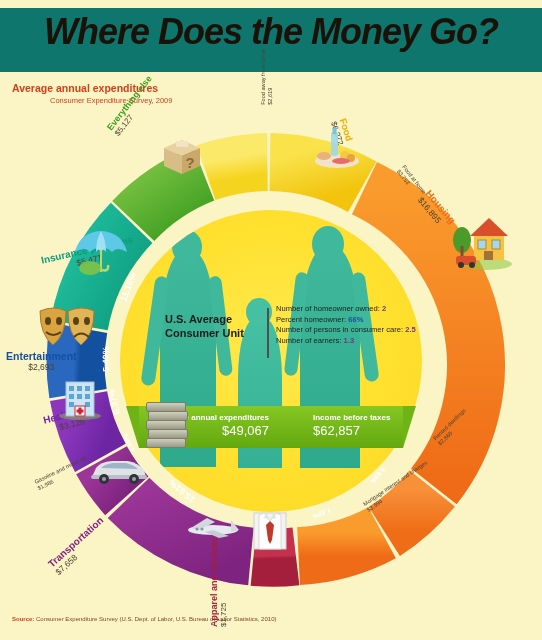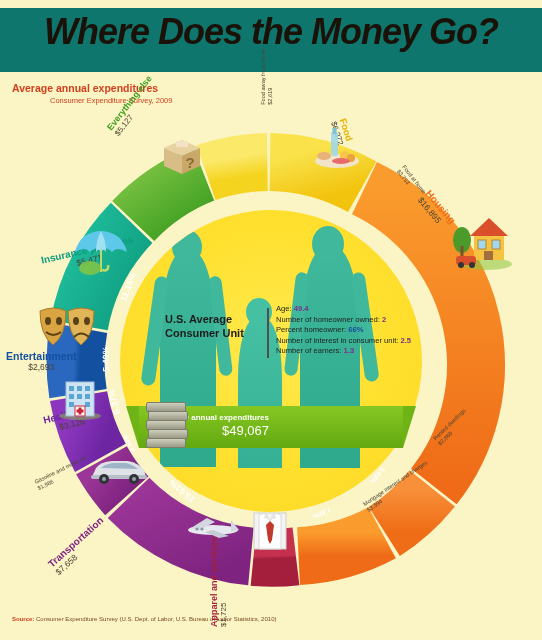--- a/index.html
+++ b/index.html
@@ -236,45 +236,45 @@
 </div>
 
 <div id="center-label">
   <div>U.S. Average</div>
   <div>Consumer Unit</div>
 </div>
 <div id="center-divider"></div>
 
 <div id="stats">
   <div>
-    <span>Age:</span>
-    <b>49.4</b>
-  </div>
-  <div>
     <span>Number of homeowner owned:</span>
     <b>2</b>
   </div>
   <div>
     <span>Percent homeowner:</span>
     <b class="blue">66%</b>
   </div>
   <div>
-    <span>Number of interest in consumer unit:</span>
+    <span>Number of persons in consumer care:</span>
     <b>2.5</b>
   </div>
   <div>
     <span>Number of earners:</span>
     <b>1.3</b>
   </div>
 </div>
 
 <div id="greenbar">
   <div class="gb-block" id="gb-left">
     <div class="gb-title">Average annual expenditures</div>
     <div class="gb-val">$49,067</div>
+  </div>
+  <div class="gb-block" id="gb-right">
+    <div class="gb-title">Income before taxes</div>
+    <div class="gb-val">$62,857</div>
   </div>
 </div>
 <div id="money">
   <div class="bill" style="top:2px;"></div>
   <div class="bill" style="top:11px;left:2px;"></div>
   <div class="bill" style="top:20px;"></div>
   <div class="bill" style="top:29px;left:2px;"></div>
   <div class="bill" style="top:38px;"></div>
 </div>
 

